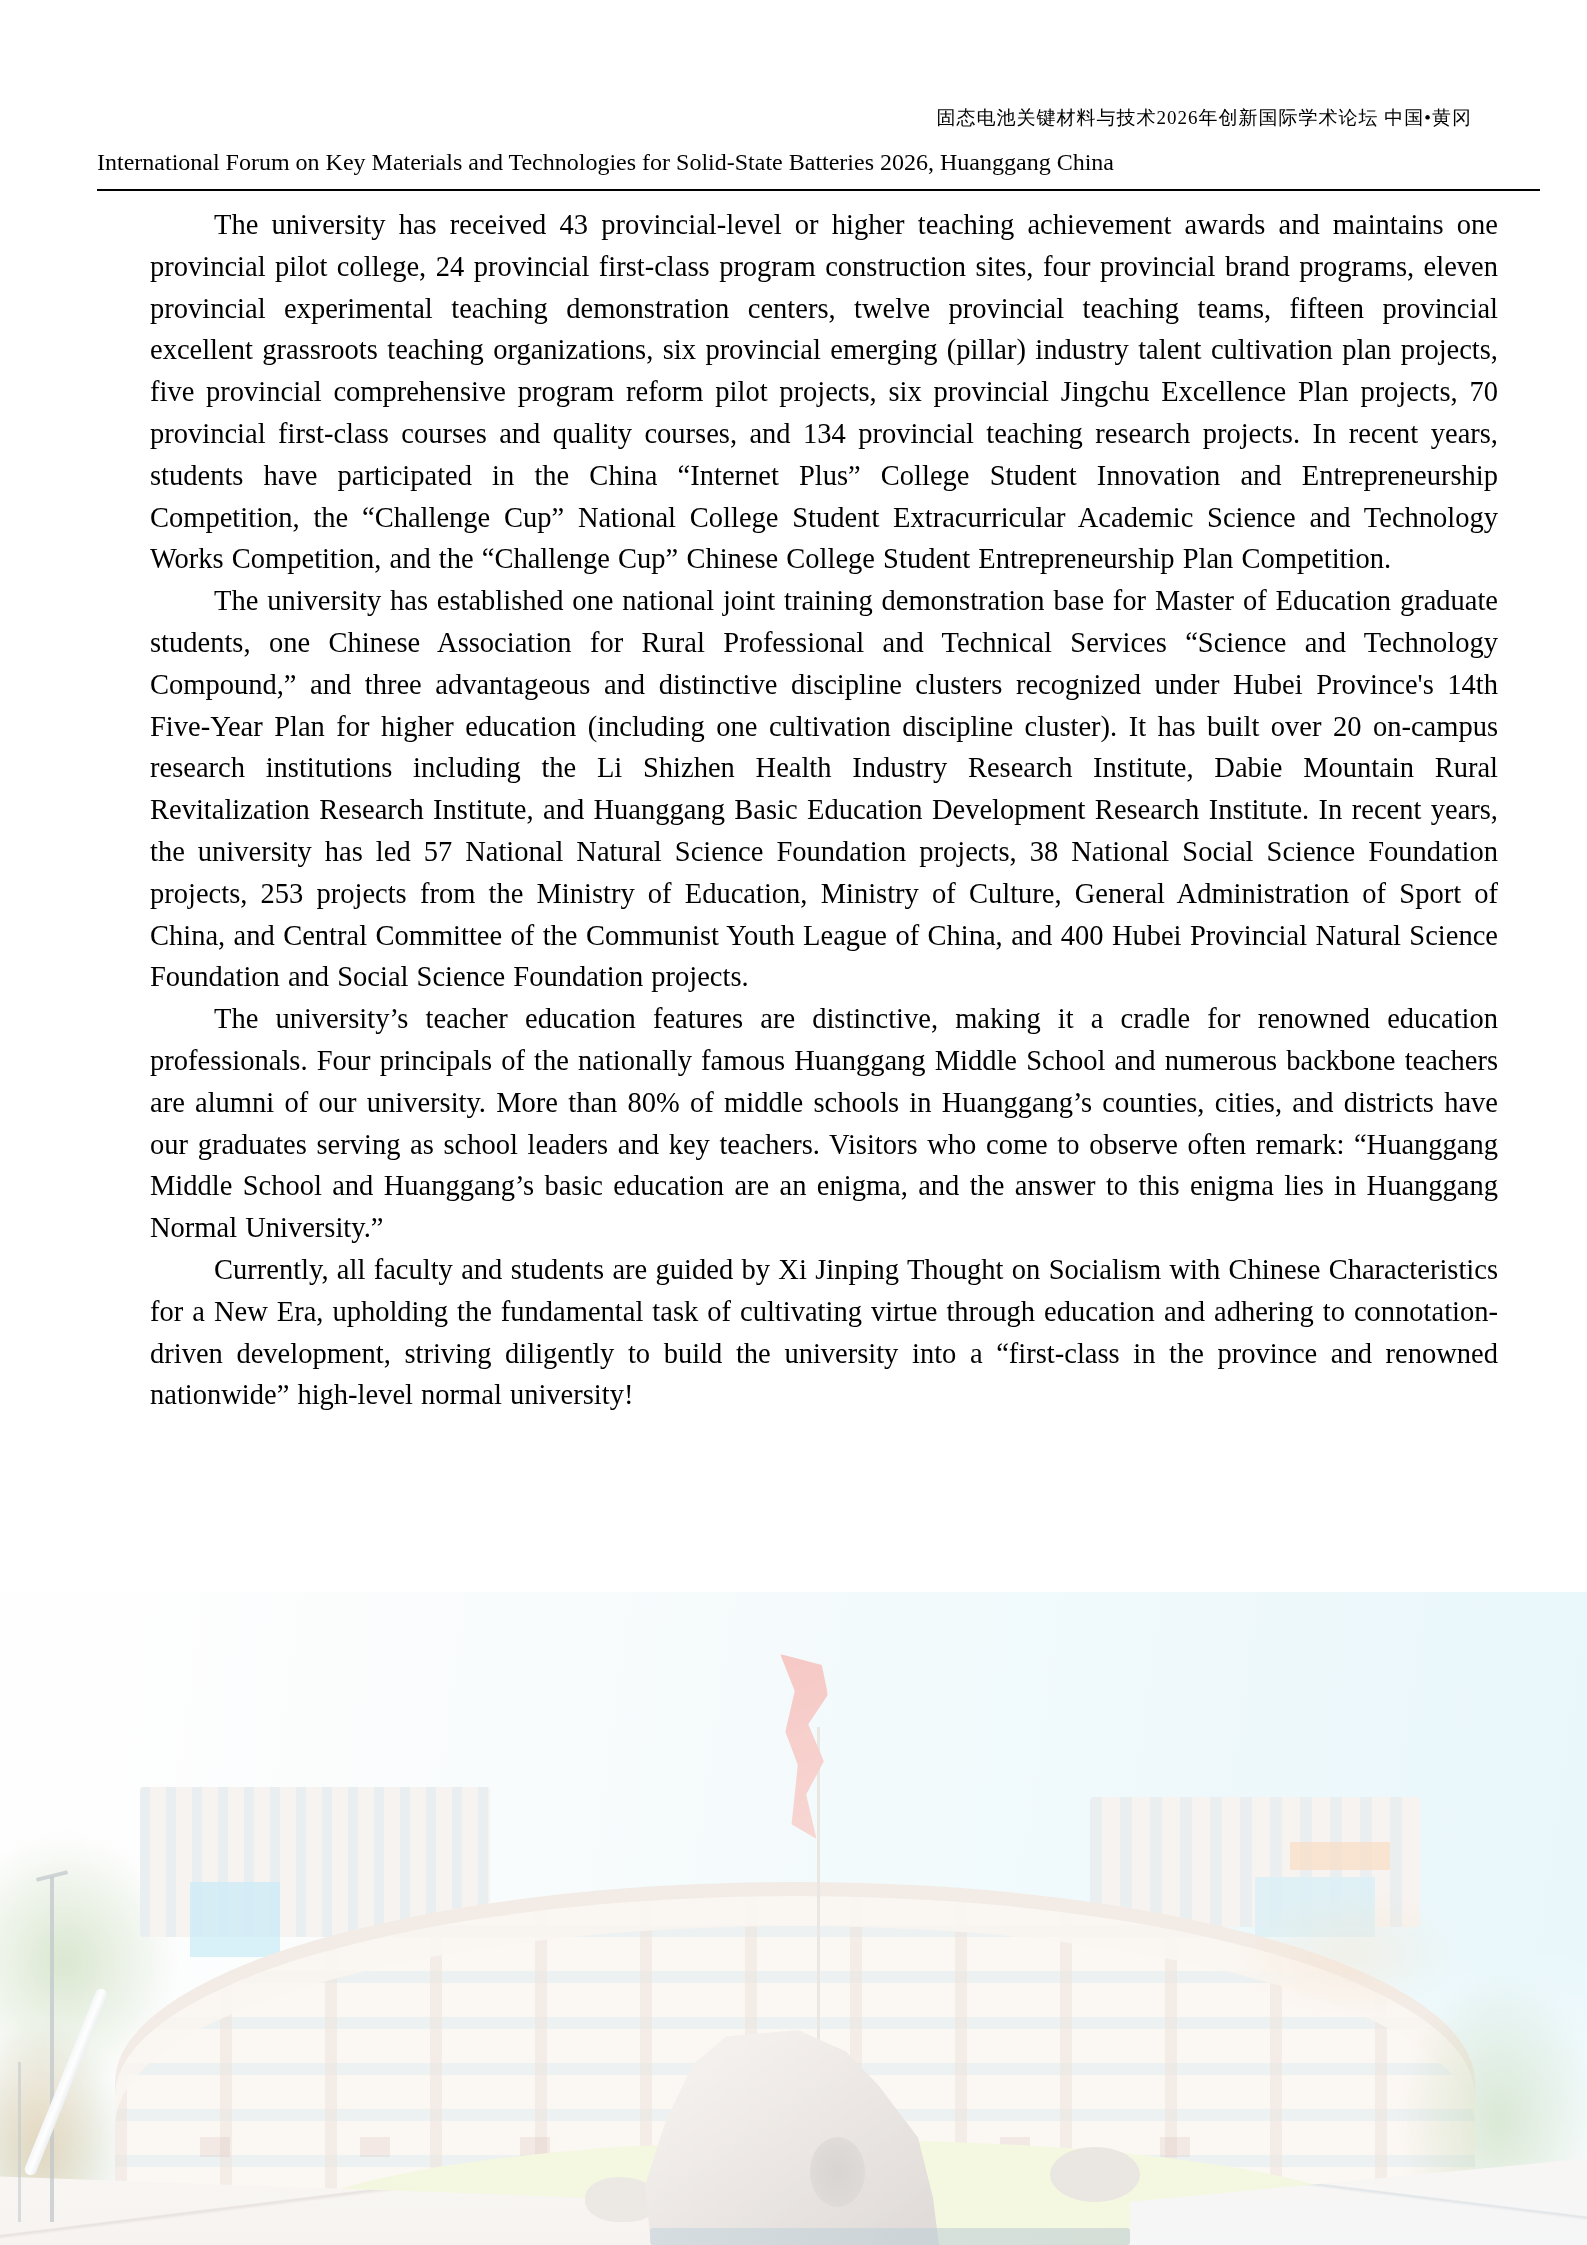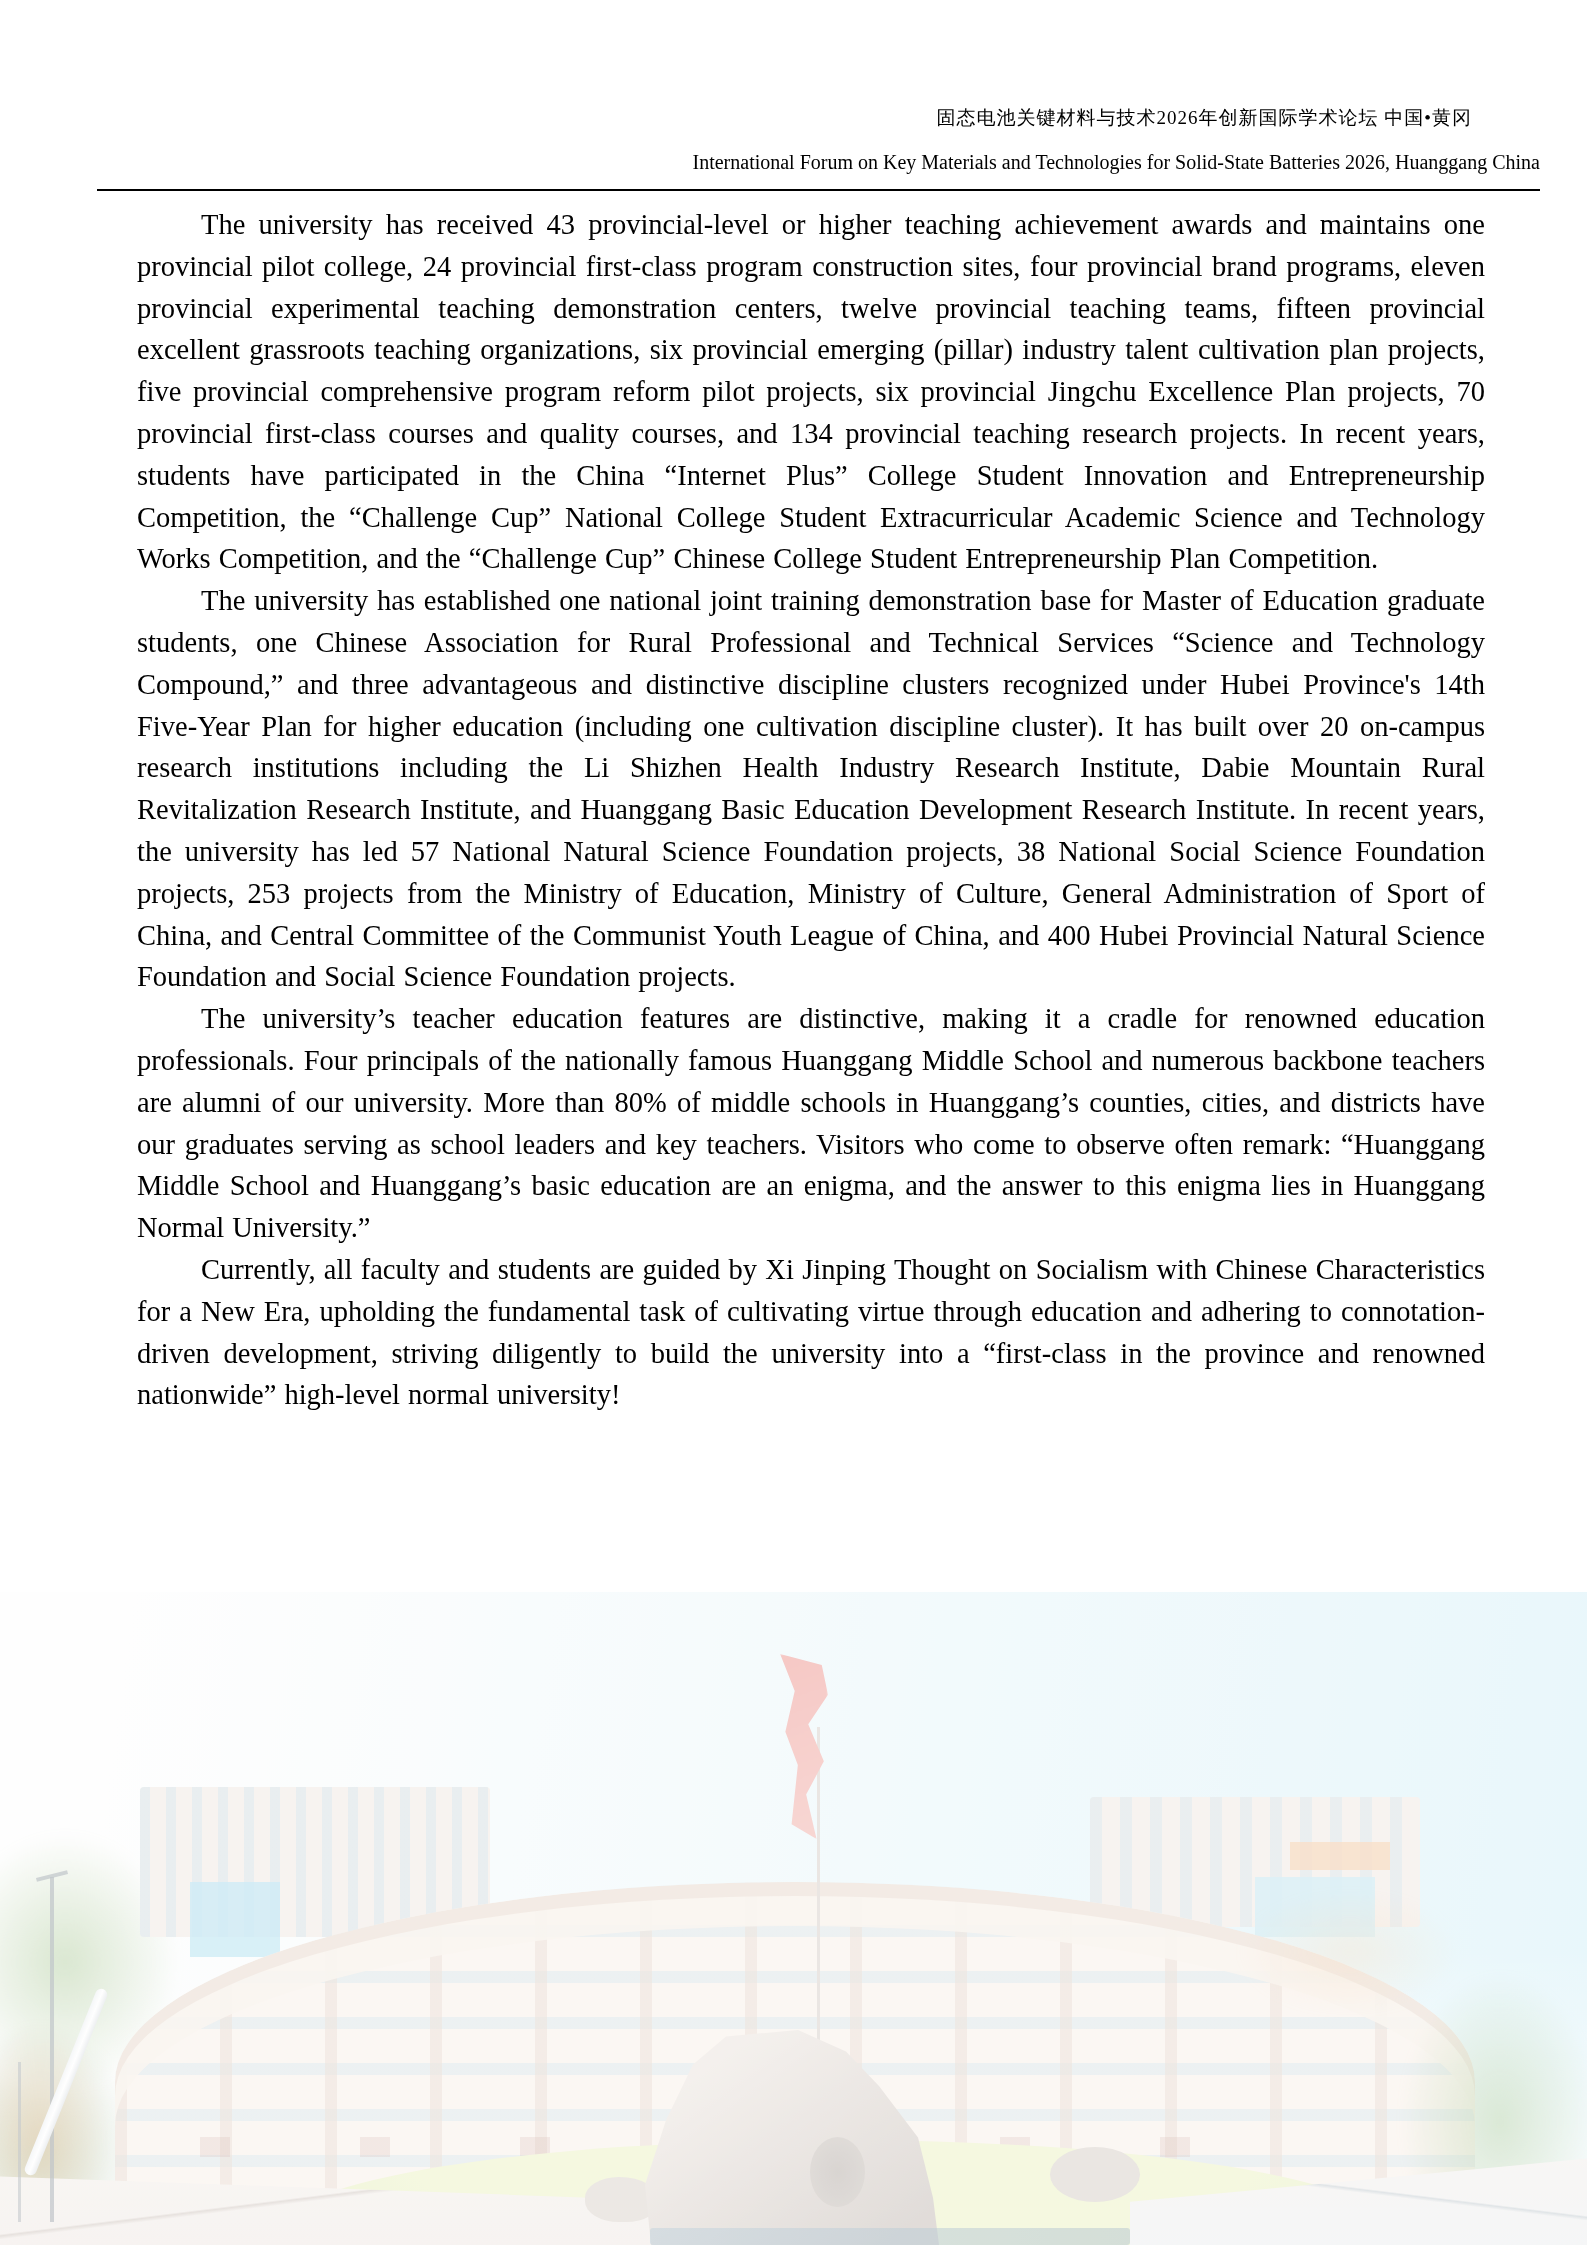--- a/index.html
+++ b/index.html
@@ -4,24 +4,24 @@
 <style>
   html,body{margin:0;padding:0;background:#fff;}
   .page{position:relative;width:1587px;height:2245px;background:#ffffff;overflow:hidden;
         font-family:"Liberation Serif","DejaVu Serif",serif;color:var(--text,#000);}
 
   
   .hdr{position:absolute;left:97px;top:96px;width:1443px;
        border-bottom:2px solid var(--rule,#000);padding-bottom:5px;}
   .hdr .cn{font-size:19px;line-height:44px;text-align:right;padding-right:68px;
            font-weight:400;letter-spacing:1px;}
-  .hdr .en{font-size:20px;line-height:44px;text-align:right;}
+  .hdr .en{font-size:24px;line-height:44px;text-align:left;}
 
   
-  .doc{position:absolute;left:137px;top:204px;width:1348px;}
+  .doc{position:absolute;left:150px;top:204px;width:1348px;}
   .doc p{margin:0;font-size:28.5px;line-height:41.8px;text-align:justify;
          text-indent:64px;word-spacing:1px;}
 
   
   .photo{position:absolute;left:0;top:1592px;width:1587px;height:653px;
          overflow:hidden;opacity:.55;filter:blur(.6px);pointer-events:none;}
   .photo *{position:absolute;}
   .sky{inset:0;background:
         linear-gradient(to bottom,rgba(255,255,255,0) 55%,rgba(255,255,255,.95) 100%),
         linear-gradient(98deg,#fefefe 8%,#eef8fb 45%,var(--sky,#d6f1f8) 100%);}

